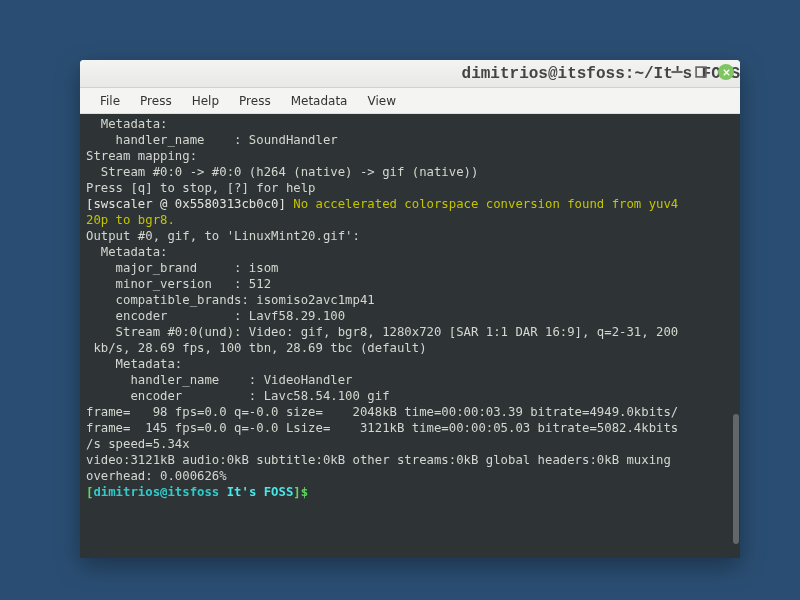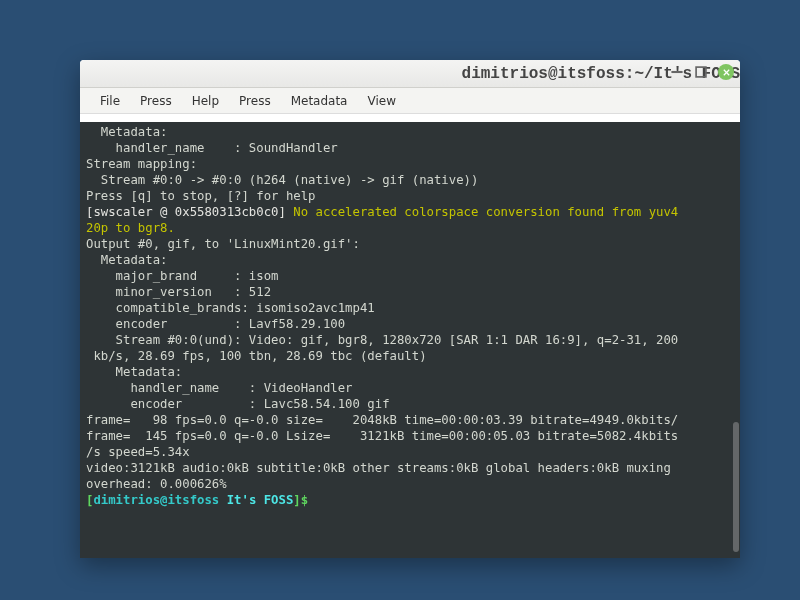--- a/index.html
+++ b/index.html
@@ -50,21 +50,20 @@
     flex:1;
     background:#2e3436;
     color:#d3d7cf;
     font-family:"DejaVu Sans Mono","Menlo","Consolas",monospace;
     font-size:12.3px;
     line-height:16px;
     padding:2px 6px 6px 6px;
     white-space:pre;
     overflow:hidden;
     position:relative;
-    margin-top:8px;
   }
   .scrollbar { position:absolute; right:1px; top:0; width:8px; height:100%; }
   .thumb { position:absolute; right:0; top:300px; width:6px; height:130px; background:rgba(200,200,200,.35); border-radius:3px; }
   .c-yellow { color:#c4c400; }
   .c-white  { color:#e4e4e0; }
   .c-green  { color:#5fd75f; font-weight:bold; }
   .c-teal   { color:#34c9c9; font-weight:bold; }
   .c-cyan   { color:#4de6e6; font-weight:bold; }
   .c-gray   { color:#a0a4a0; }
 </style>

